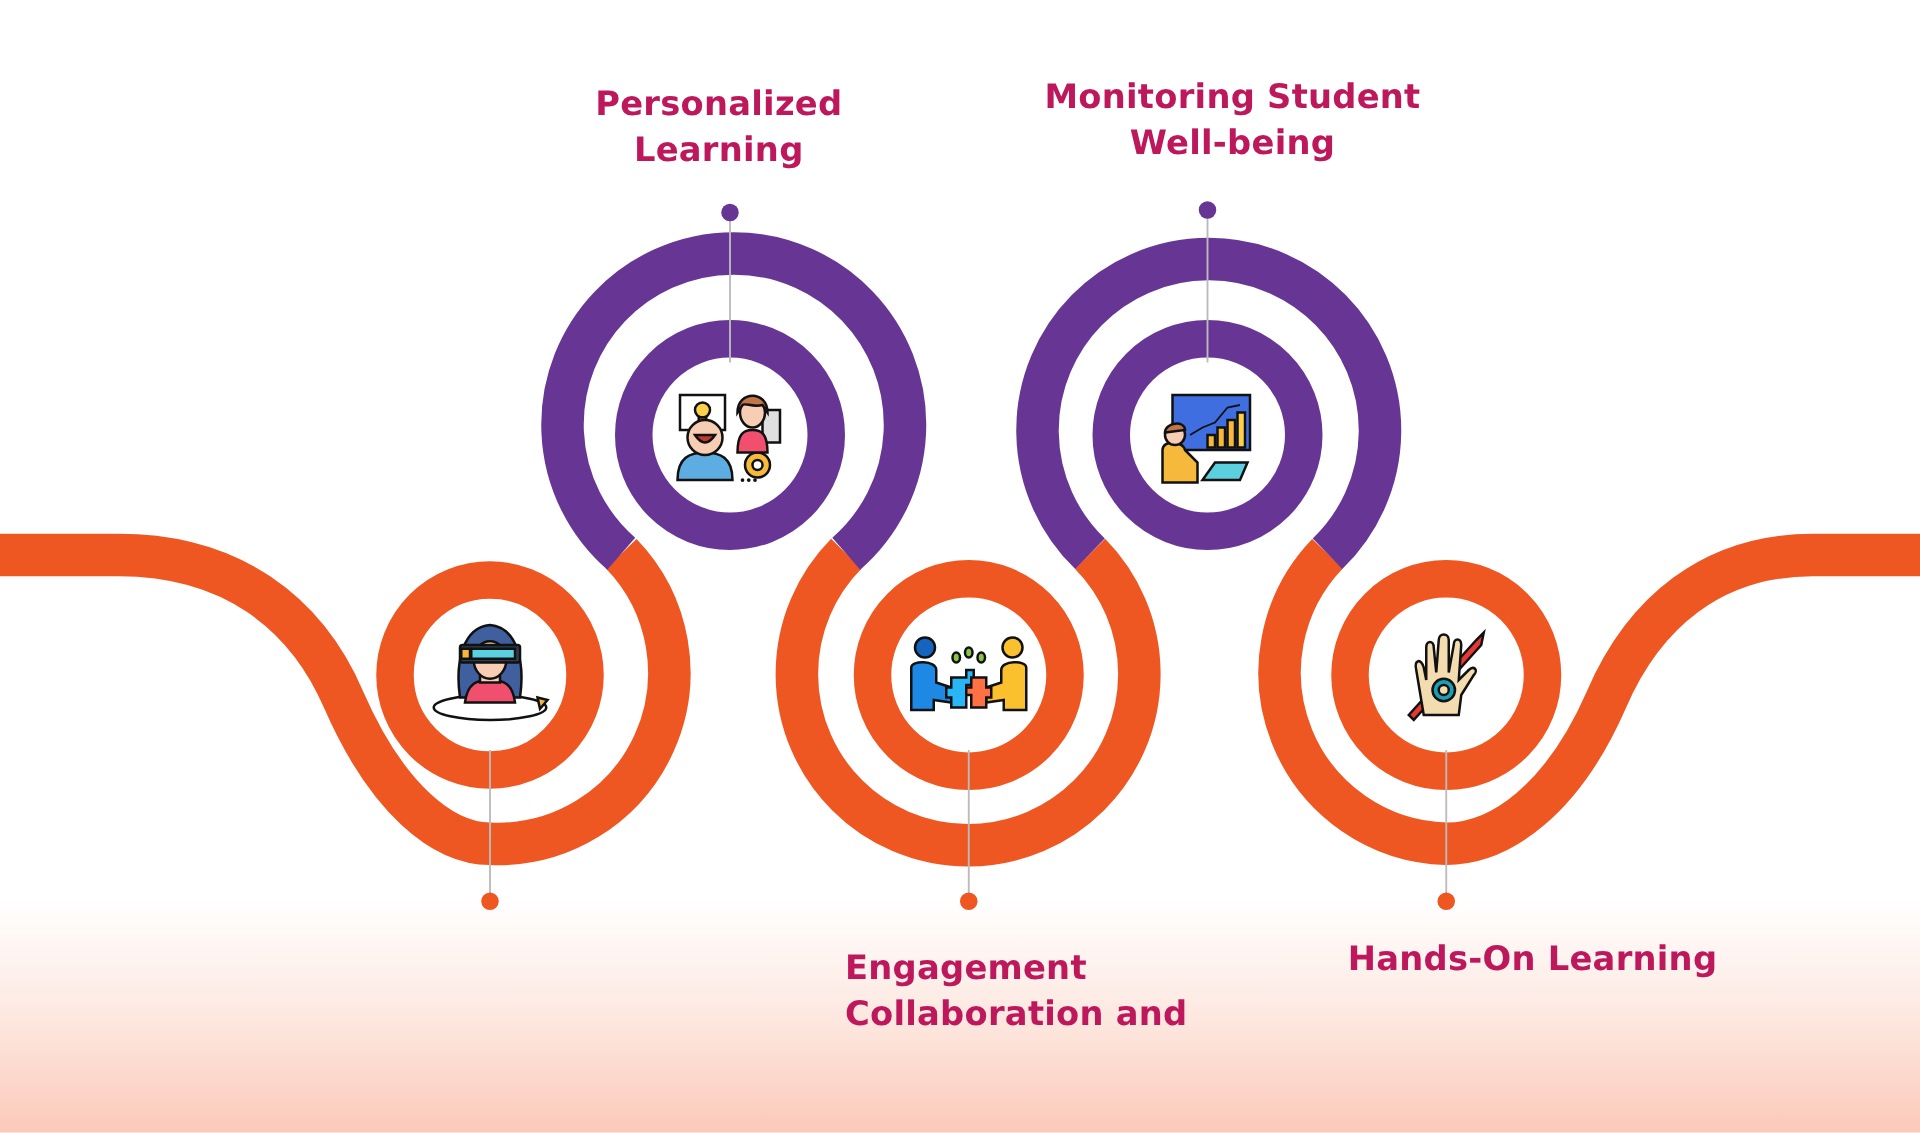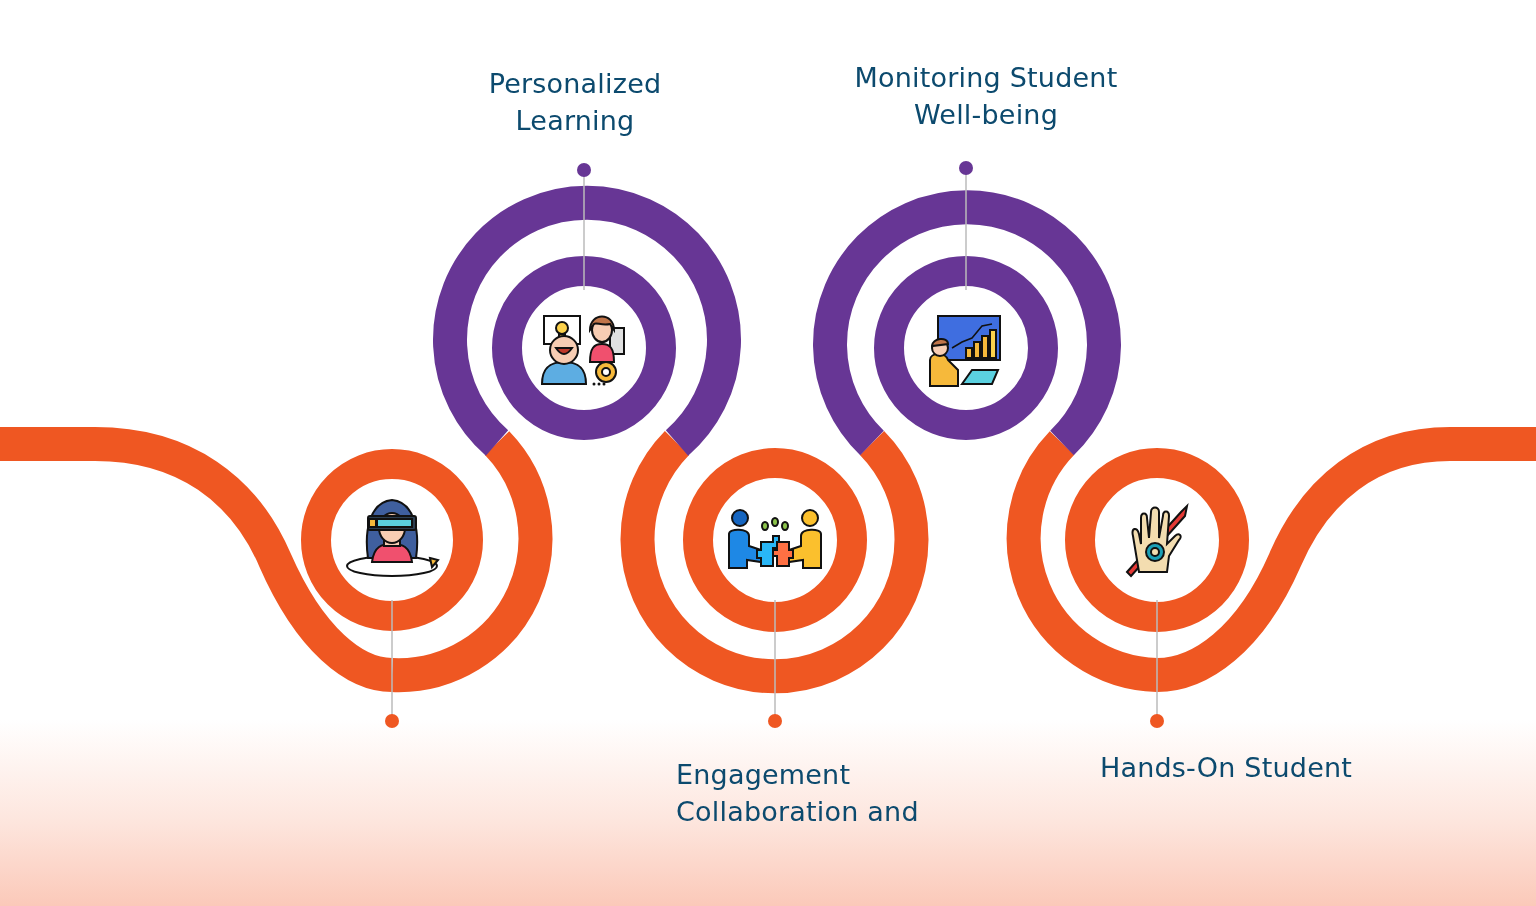--- a/index.html
+++ b/index.html
@@ -3,21 +3,21 @@
   <meta charset="utf-8">
   <style>
     html, body { margin: 0; padding: 0; }
     body {
       width: 1536px; height: 906px; overflow: hidden; position: relative;
       background: linear-gradient(to bottom, #ffffff 0px, #ffffff 720px, #fde6de 820px, #fbc9b9 906px);
       font-family: "DejaVu Sans", sans-serif;
     }
     #diagram { position: absolute; left: 0; top: 0; width: 1536px; height: 906px; }
     .label {
-      position: absolute; color: #0c4a6e; font-weight: normal;
+      position: absolute; color: #be185d; font-weight: bold;
       font-size: 27px; line-height: 37px; letter-spacing: 0.2px;
       white-space: nowrap;
     }
     .label.center { text-align: center; transform: translateX(-50%); }
     .label div { display: block; }
   </style>
 </head>
 <body>
 
 <svg id="diagram" viewBox="0 0 1536 906" xmlns="http://www.w3.org/2000/svg">
@@ -147,14 +147,14 @@
   <div>Engagement</div>
   <div>Collaboration and</div>
 </div>
 
 <div class="label center" style="left:986px; top:59px;">
   <div>Monitoring Student</div>
   <div>Well-being</div>
 </div>
 
 <div class="label center" style="left:1226px; top:749px;">
-  <div>Hands-On Student</div>
+  <div>Hands-On Learning</div>
 </div>
 
 </body></html>

